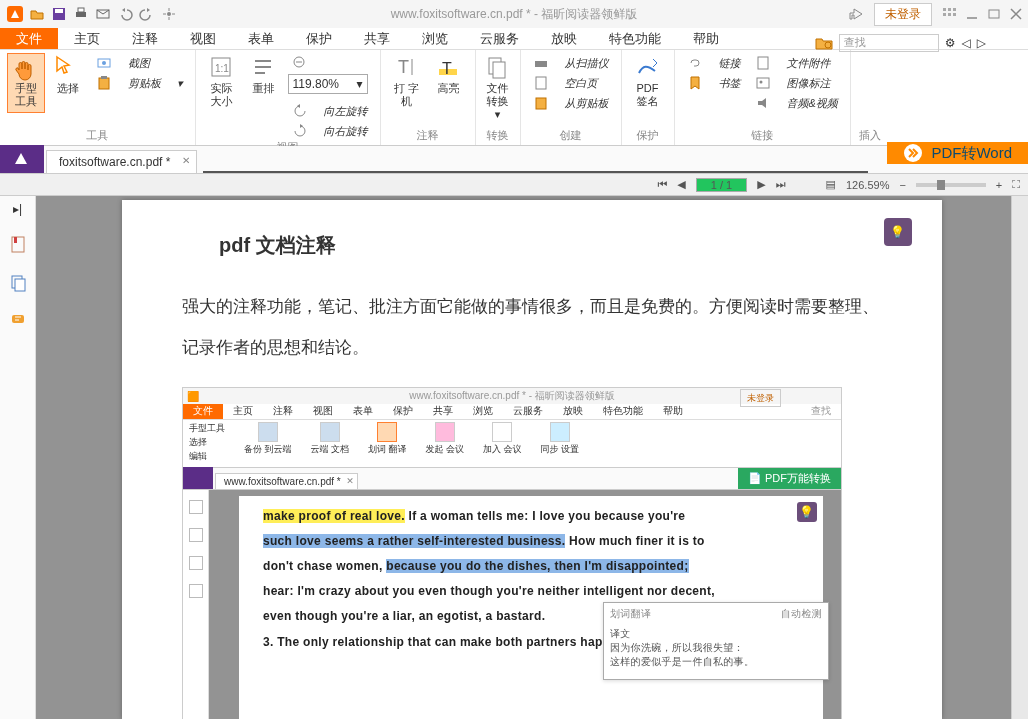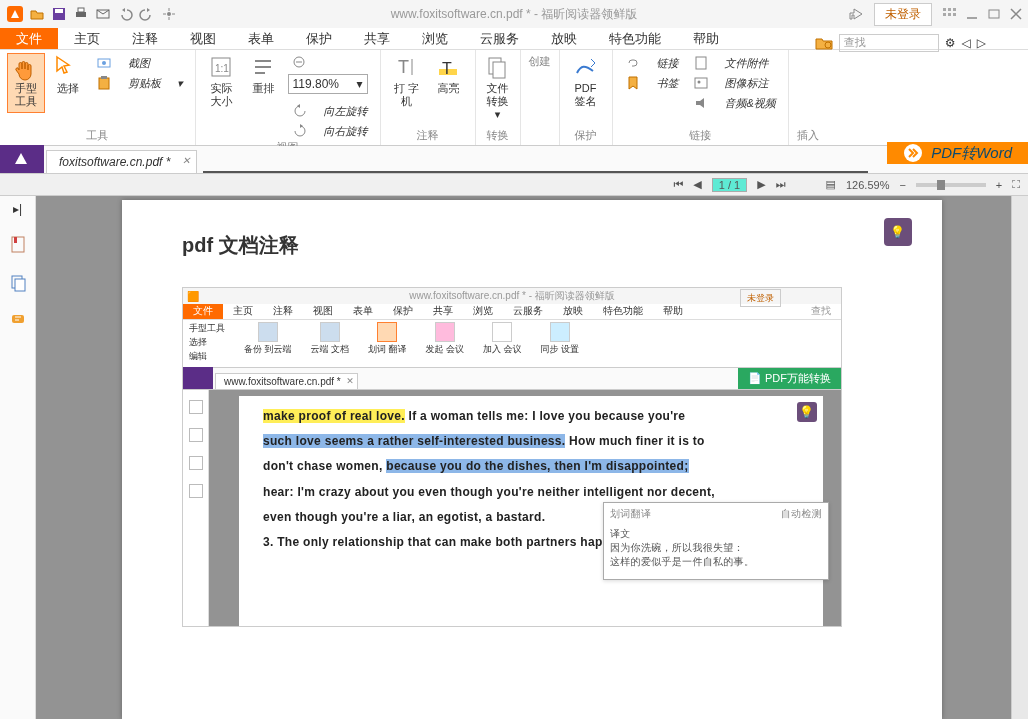--- a/index.html
+++ b/index.html
@@ -17,33 +17,33 @@
 .rgroup { border-right: 1px solid #e5e5e5; padding: 4px 8px 2px; display: flex; flex-direction: column; justify-content: space-between; }
 .rgroup-content { display: flex; gap: 6px; align-items: flex-start; }
 .rgroup-label { text-align: center; font-size: 11px; color: #888; }
 .bigbtn { display: flex; flex-direction: column; align-items: center; width: 36px; cursor: pointer; font-size: 11px; line-height: 13px; text-align: center; }
 .bigbtn .bicon { width: 26px; height: 26px; margin-bottom: 2px; display: flex; align-items: center; justify-content: flex-start; }
 .smbtn-col { display: flex; flex-direction: column; gap: 2px; }
 .smbtn { display: flex; align-items: center; gap: 16px; font-size: 11px; padding: 1px 4px; cursor: pointer; white-space: nowrap; font-style: italic; }
 .smbtn.hl { background: #ffe0c0; outline: 1px solid #ff8030; }
 .hand-tool { background: #ffd9b3; outline: 1px solid #ff8030; padding: 4px; text-align: center; width: 36px; }
 .zoom-input { border: 1px solid #aaa; width: 80px; height: 20px; font-size: 12px; padding: 0 4px; display: flex; align-items: center; justify-content: space-between; }
-.tab-strip { height: 28px; background: #fafafa; display: flex; align-items: flex-end; border-bottom: 1px solid #ccc; position: relative; font-style: italic; }
+.tab-strip { height: 28px; background: #fafafa; display: flex; align-items: flex-end; border-bottom: 1px solid #ccc; position: relative; }
 .doc-tab-logo { width: 44px; height: 28px; background: #5b2d87; display: flex; align-items: center; justify-content: center; color: #fff; }
 .doc-tab { background: #fff; border: 1px solid #ccc; border-bottom: none; padding: 4px 26px 4px 12px; font-size: 12px; position: relative; margin-left: 2px; }
 .doc-tab .close { position: absolute; right: 6px; top: 4px; color: #888; font-size: 10px; cursor: pointer; }
 .pdf2word { position: absolute; right: 0; top: -4px; height: 22px; background: #ff8a00; color: #0c4a6e; display: flex; align-items: center; padding: 0 16px; font-size: 15px; gap: 8px; }
 .navbar { height: 22px; background: #f0f0f0; border-bottom: 1px solid #ccc; display: flex; align-items: center; justify-content: flex-end; padding: 0 8px; gap: 10px; font-size: 11px; color: #555; }
 .content-area { display: flex; height: calc(719px - 28px - 22px - 96px - 28px - 22px); }
 .side-panel { width: 36px; background: #fafafa; border-right: 1px solid #ddd; display: flex; flex-direction: column; align-items: center; padding-top: 20px; gap: 20px; }
 .doc-view { flex: 1; background: #939393; display: flex; justify-content: center; overflow: hidden; position: relative; }
 .doc-view::after { content:""; position:absolute; right:0; top:0; bottom:0; width:16px; background:#e8e8e8; border-left:1px solid #ccc; }
 .page { background: #fff; width: 820px; margin-top: 4px; padding: 32px 60px 0; box-shadow: 0 0 5px rgba(0,0,0,.3); position: relative; }
 .lightbulb { position: absolute; right: 30px; top: 18px; width: 28px; height: 28px; background: #6b4e7a; border-radius: 4px; display: flex; align-items: center; justify-content: center; color: #ffd54a; }
-.page h1 { font-size: 20px; margin-bottom: 28px; font-weight: bold; }
+.page h1 { font-size: 20px; margin-bottom: 28px; font-weight: bold; margin-left: 37px; }
 .page p.intro { font-size: 17px; line-height: 2.4; margin-bottom: 18px; }
 .inner-shot { border: 1px solid #ccc; width: 660px; height: 340px; background: #fff; position: relative; overflow: hidden; font-size: 10px; }
 .inner-title { height: 16px; background: #f5f5f5; text-align: center; color: #999; font-size: 10px; line-height: 16px; position: relative; }
 .inner-loginbox { position:absolute; right:60px; top:1px; border:1px solid #ccc; padding:0 6px; font-size:9px; color:#c06000; }
 .inner-tabs { height: 16px; display: flex; border-bottom: 1px solid #ddd; }
 .inner-tabs .it { padding: 0 10px; font-size: 10px; }
 .inner-tabs .it.active { background: #ff6a00; color: #fff; }
 .inner-ribbon { height: 48px; border-bottom: 1px solid #ccc; display: flex; padding: 2px 6px; gap: 12px; }
 .inner-ribbon .ibtn { text-align: center; font-size: 9px; line-height: 11px; margin-left: 7px; }
 .inner-ribbon .ibtn .sq { width: 20px; height: 20px; margin: 0 auto 2px; border: 1px solid #ccc; }
@@ -295,20 +295,42 @@
             <svg width="24" height="24">
               <rect x="4" y="3" width="12" height="16" fill="none" stroke="#888"></rect>
               <rect x="8" y="7" width="12" height="16" fill="#fff" stroke="#888"></rect>
             </svg>
           </div><span>文件
 转换</span>▾</div>
     </div>
     <div class="rgroup-label">转换</div>
   </div>
   <div class="rgroup">
+    <div class="rgroup-content">
+      <div class="smbtn-col">
+        <div class="smbtn">
+            <svg class="sq14" width="16" height="16">
+              <rect x="2" y="6" width="12" height="6" fill="#888"></rect>
+            </svg>
+            <span>从扫描仪</span>
+          </div>
+        <div class="smbtn">
+            <svg class="sq14" width="16" height="16">
+              <rect x="3" y="2" width="10" height="12" fill="#fff" stroke="#888"></rect>
+            </svg>
+            <span>空白页</span>
+          </div>
+        <div class="smbtn">
+            <svg class="sq14" width="16" height="16">
+              <rect x="3" y="3" width="10" height="11" fill="#f4b042" stroke="#c07000"></rect>
+            </svg>
+            <span>从剪贴板</span>
+          </div>
+      </div>
+    </div>
     <div class="rgroup-label">创建</div>
   </div>
   <div class="rgroup">
     <div class="rgroup-content">
       <div class="bigbtn">
           <div class="bicon">
             <svg width="24" height="24">
               <path d="M4 18c4-8 8-8 16-2" fill="none" stroke="#3a7ad0" stroke-width="2"></path>
               <path d="M18 4l4 4-4 4" fill="none" stroke="#3a7ad0"></path>
             </svg>
@@ -378,21 +400,21 @@
         <circle cx="10" cy="10" r="9" fill="#fff"></circle>
         <path d="M6 6l4 4-4 4M10 6l4 4-4 4" stroke="#ff8a00" fill="none" stroke-width="2"></path>
       </svg>
     <span>PDF转Word</span>
   </div>
 </div>
 
 <div class="navbar">
   <span>⏮</span>
   <span>◀</span>
-  <span style="border:1px solid #aaa;padding:0 6px;background:#5eead4">1 / 1</span>
+  <span style="border:1px solid #aaa;padding:0 14px;background:#22c55e">1 / 1</span>
   <span>▶</span>
   <span>⏭</span>
   <span style="width:20px"></span>
   <span>▤</span>
   <span>126.59%</span>
   <span>−</span>
   <span style="width:70px;height:4px;background:#ccc;position:relative">
       <span style="position:absolute;left:30%;top:-3px;width:8px;height:10px;background:#888"></span>
     </span>
   <span>+</span>
@@ -418,20 +440,21 @@
         <svg width="16" height="16">
           <rect x="2" y="3" width="12" height="8" rx="2" fill="#f0a030"></rect>
           <path d="M5 5h6M5 8h4" stroke="#fff"></path>
         </svg>
       </span>
   </div>
   <div class="doc-view">
     <div class="page">
       <div class="lightbulb">💡</div>
       <h1>pdf 文档注释</h1>
+      <p class="intro">强大的注释功能，笔记、批注方面它能做的事情很多，而且是免费的。方便阅读时需要整理、记录作者的思想和结论。</p>
 
       <div class="inner-shot">
         <div class="inner-title">
           <span style="position:absolute;left:4px;top:1px">🟧</span>
           <span>www.foxitsoftware.cn.pdf * - 福昕阅读器领鲜版</span>
           <span class="inner-loginbox">未登录</span>
         </div>
         <div class="inner-tabs">
           <div class="it active">文件</div>
           <div class="it">主页</div>

